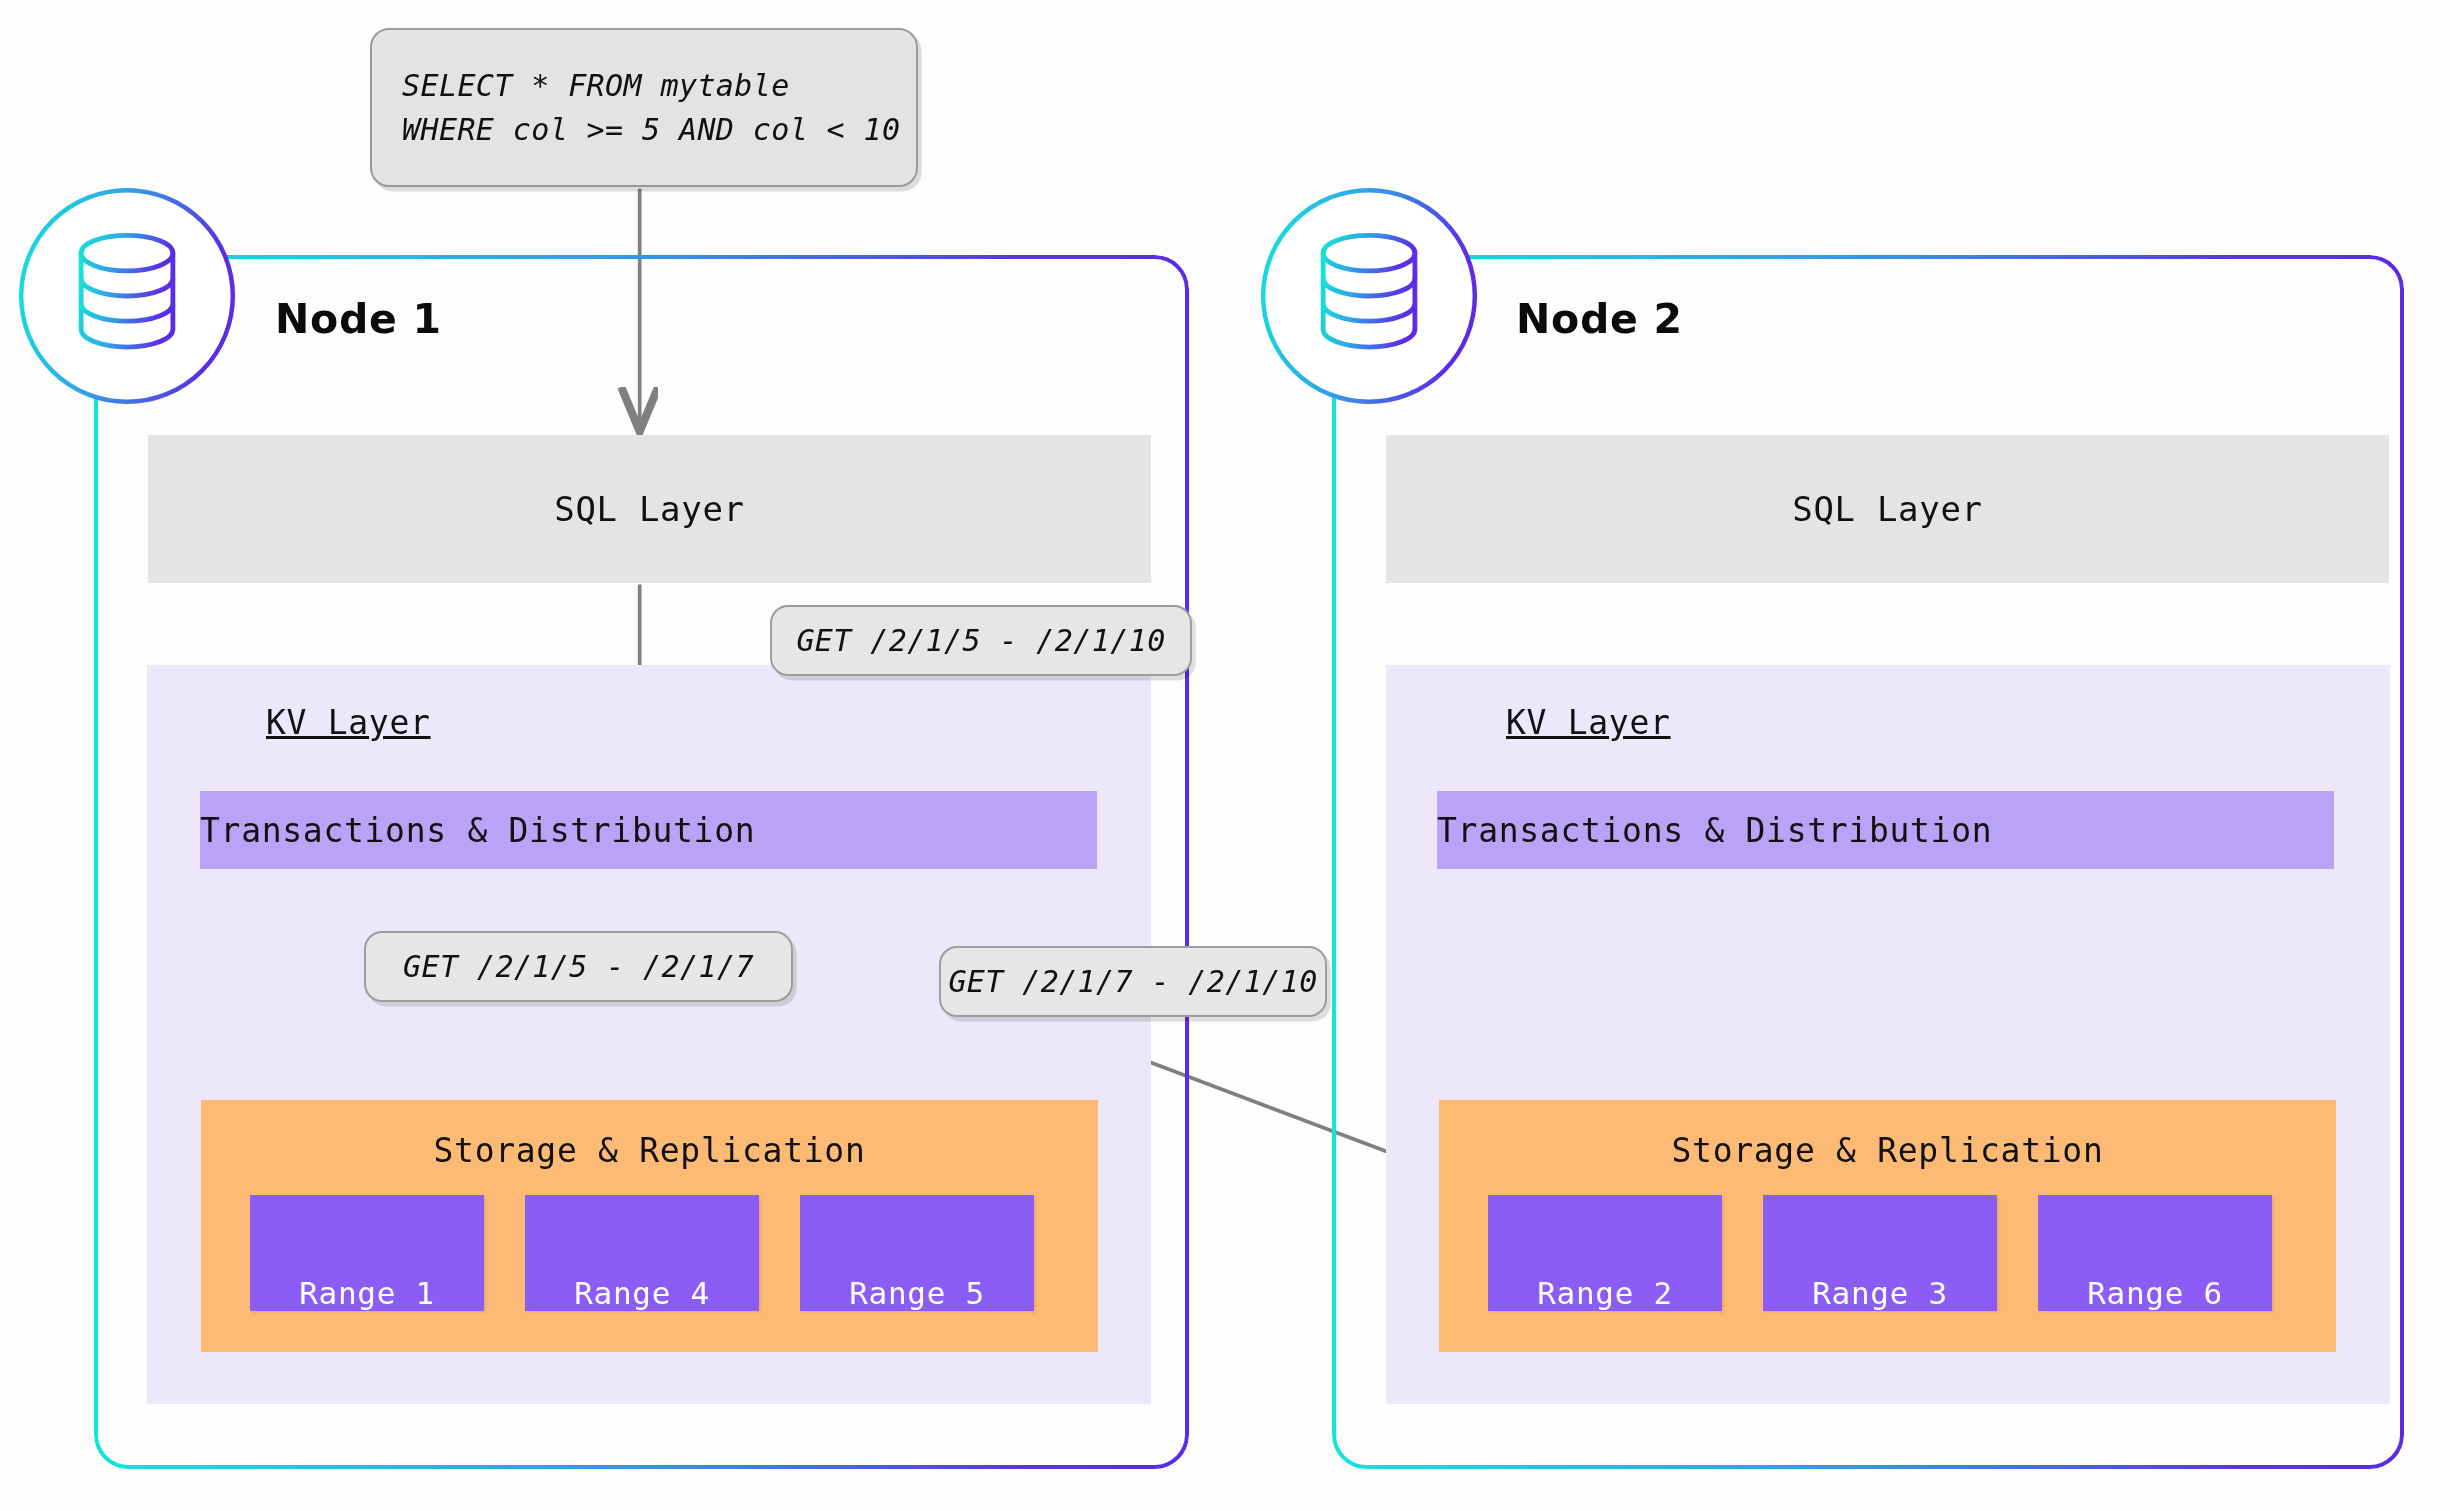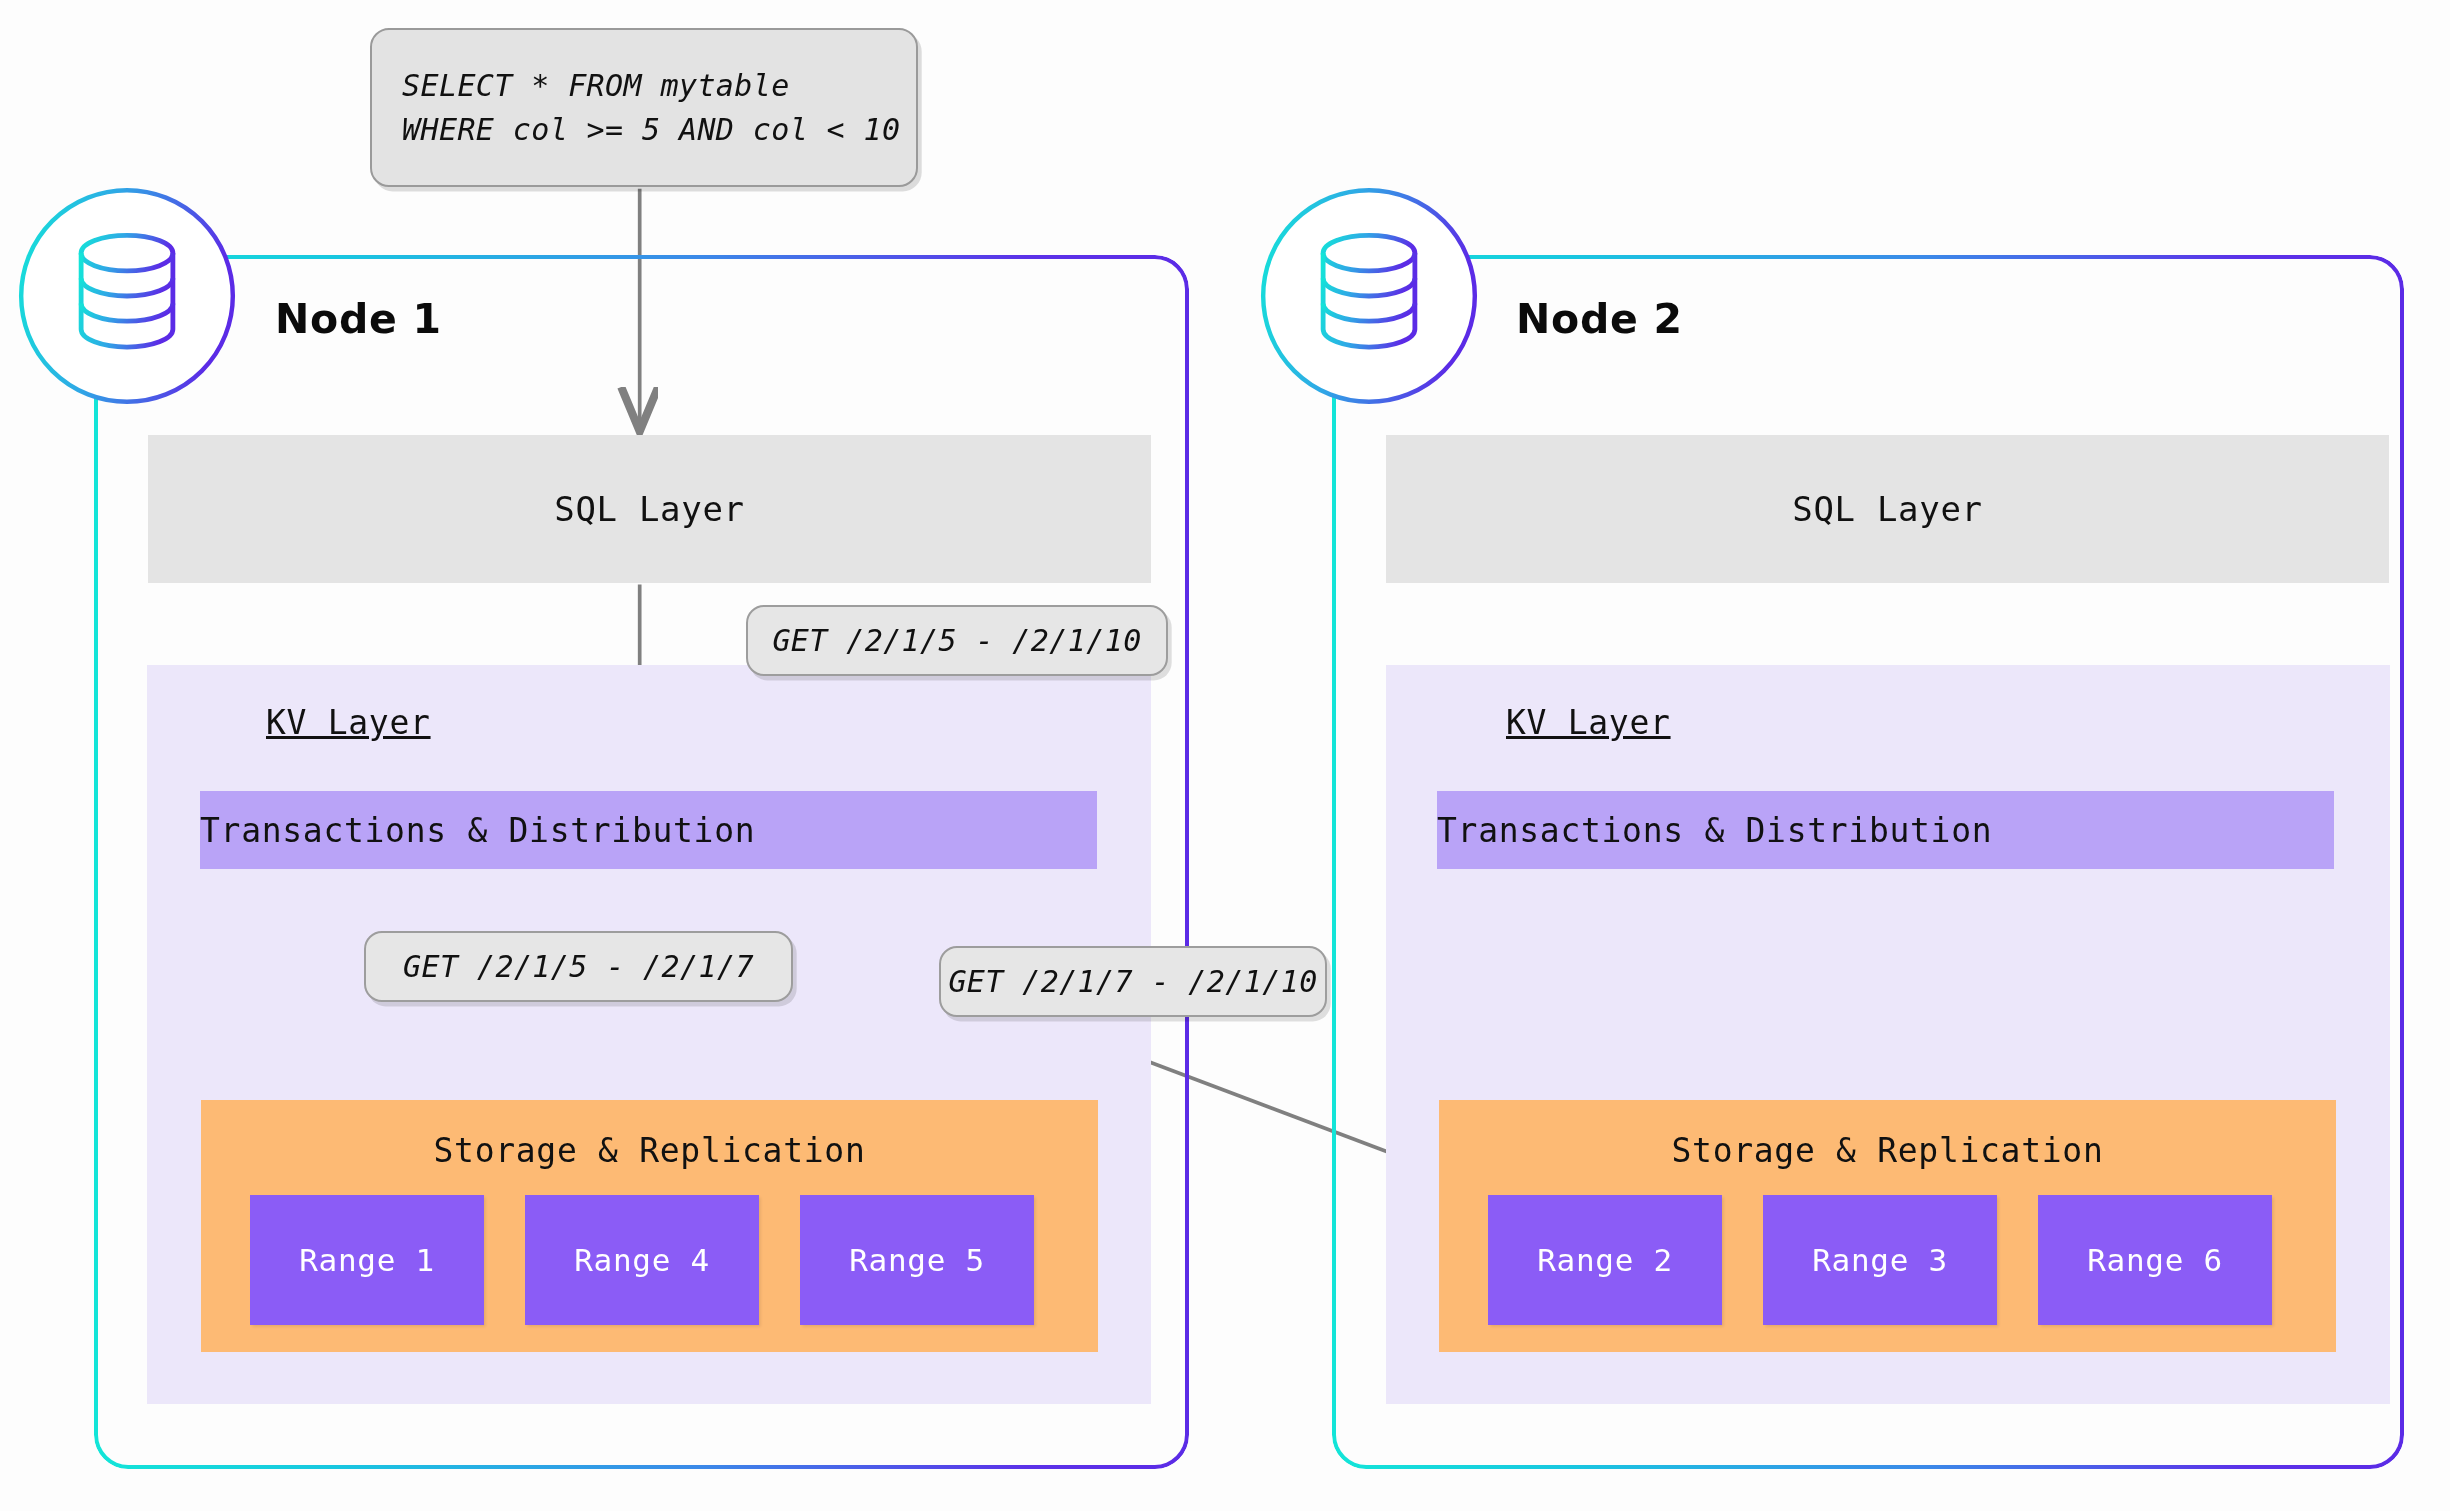--- a/index.html
+++ b/index.html
@@ -85,37 +85,37 @@
   #node2-storage{left:1439px;top:1088px;width:897px;}
   .storagelabel{
     text-align:center;font-size:33px;color:#111;
     padding-top:31px;letter-spacing:0.7px;
   }
   .rangerow{
     display:flex;justify-content:flex-start;gap:41px;
     padding:25px 0 0 49px;box-sizing:border-box;
   }
   .rangebox{
-    width:234px;height:130px;background:#8b5cf6;
-    display:flex;align-items:center;justify-content:center;
+    width:234px;height:116px;background:#8b5cf6;
+    display:flex;align-items:flex-end;justify-content:center;
     box-shadow:2.2px 2.2px 3px rgba(0,0,0,0.10);
   }
   .rangebox span{font-size:31px;color:#ffffff;letter-spacing:0.7px;}
 
   
   .getpill{
     background:#e6e6e6;border:2.2px solid #9d9d9d;border-radius:18px;
     box-shadow:3.7px 4.4px 0 rgba(0,0,0,0.12);
     display:flex;align-items:center;justify-content:center;
     height:71px;box-sizing:border-box;
   }
   .getpill span{
     font-style:italic;font-size:30px;color:#111;white-space:pre;letter-spacing:0.4px;
   }
-  #pill-a{left:746px;top:605px;width:422px;}
+  #pill-a{left:770px;top:605px;width:422px;}
   #pill-b{left:364px;top:931px;width:429px;}
   #pill-c{left:939px;top:946px;width:388px;}
 </style>
 </head>
 <body>
 
 <div id="canvas">
 
   <svg class="abs" style="left:0;top:0;" width="2450" height="1511" viewBox="0 0 3310 2042">
     <defs>

